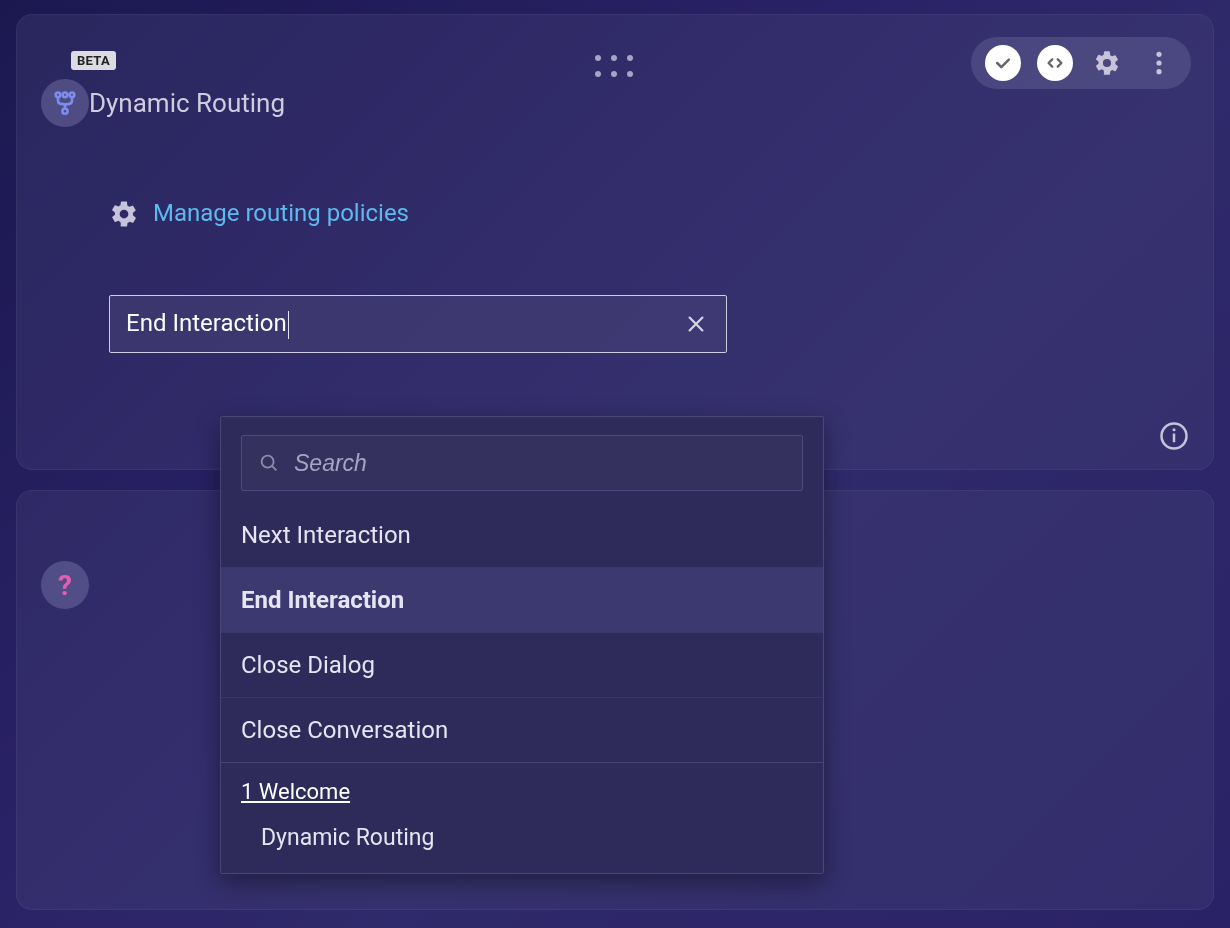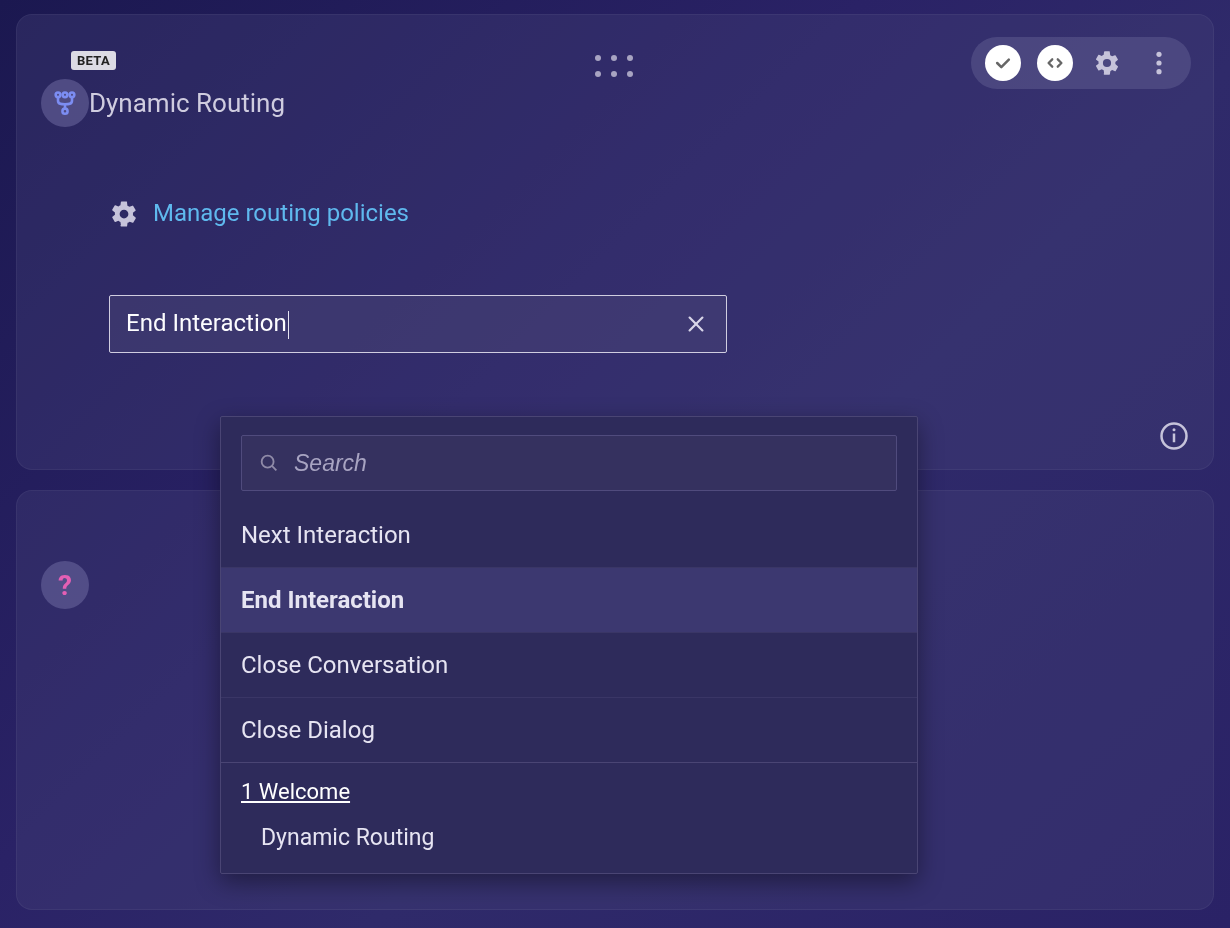--- a/index.html
+++ b/index.html
@@ -179,21 +179,21 @@
     display:flex;align-items:center;justify-content:center;
     cursor:pointer;
     color:#d8d5e8;
   }
 
   
   .dropdown {
     position: absolute;
     left: 220px;
     top: 416px;
-    width: 698px;
+    width: 604px;
     background: #2e2b5b;
     border: 1px solid #4a4574;
     border-radius: 2px;
     box-shadow: 0 8px 24px rgba(0,0,0,0.4);
     z-index: 50;
   }
 
   .dd-search-wrap {
     padding: 18px 20px 12px;
   }
@@ -378,22 +378,22 @@
             <circle cx="10.5" cy="10.5" r="6.5"></circle>
             <line x1="20" y1="20" x2="15.2" y2="15.2"></line>
           </svg>
         <input type="text" placeholder="Search" style="">
       </div>
     </div>
 
     <div id="dd-options">
         <div class="dd-item">Next Interaction</div>
         <div class="dd-item selected">End Interaction</div>
+        <div class="dd-item">Close Dialog</div>
         <div class="dd-item">Close Conversation</div>
-        <div class="dd-item">Close Dialog</div>
       </div>
 
     <div class="dd-group-sep">
       <div id="dd-groups">
           <div class="dd-group-label">1 Welcome</div>
           <div class="dd-subitem">Dynamic Routing</div>
         </div>
     </div>
   </div>
 

